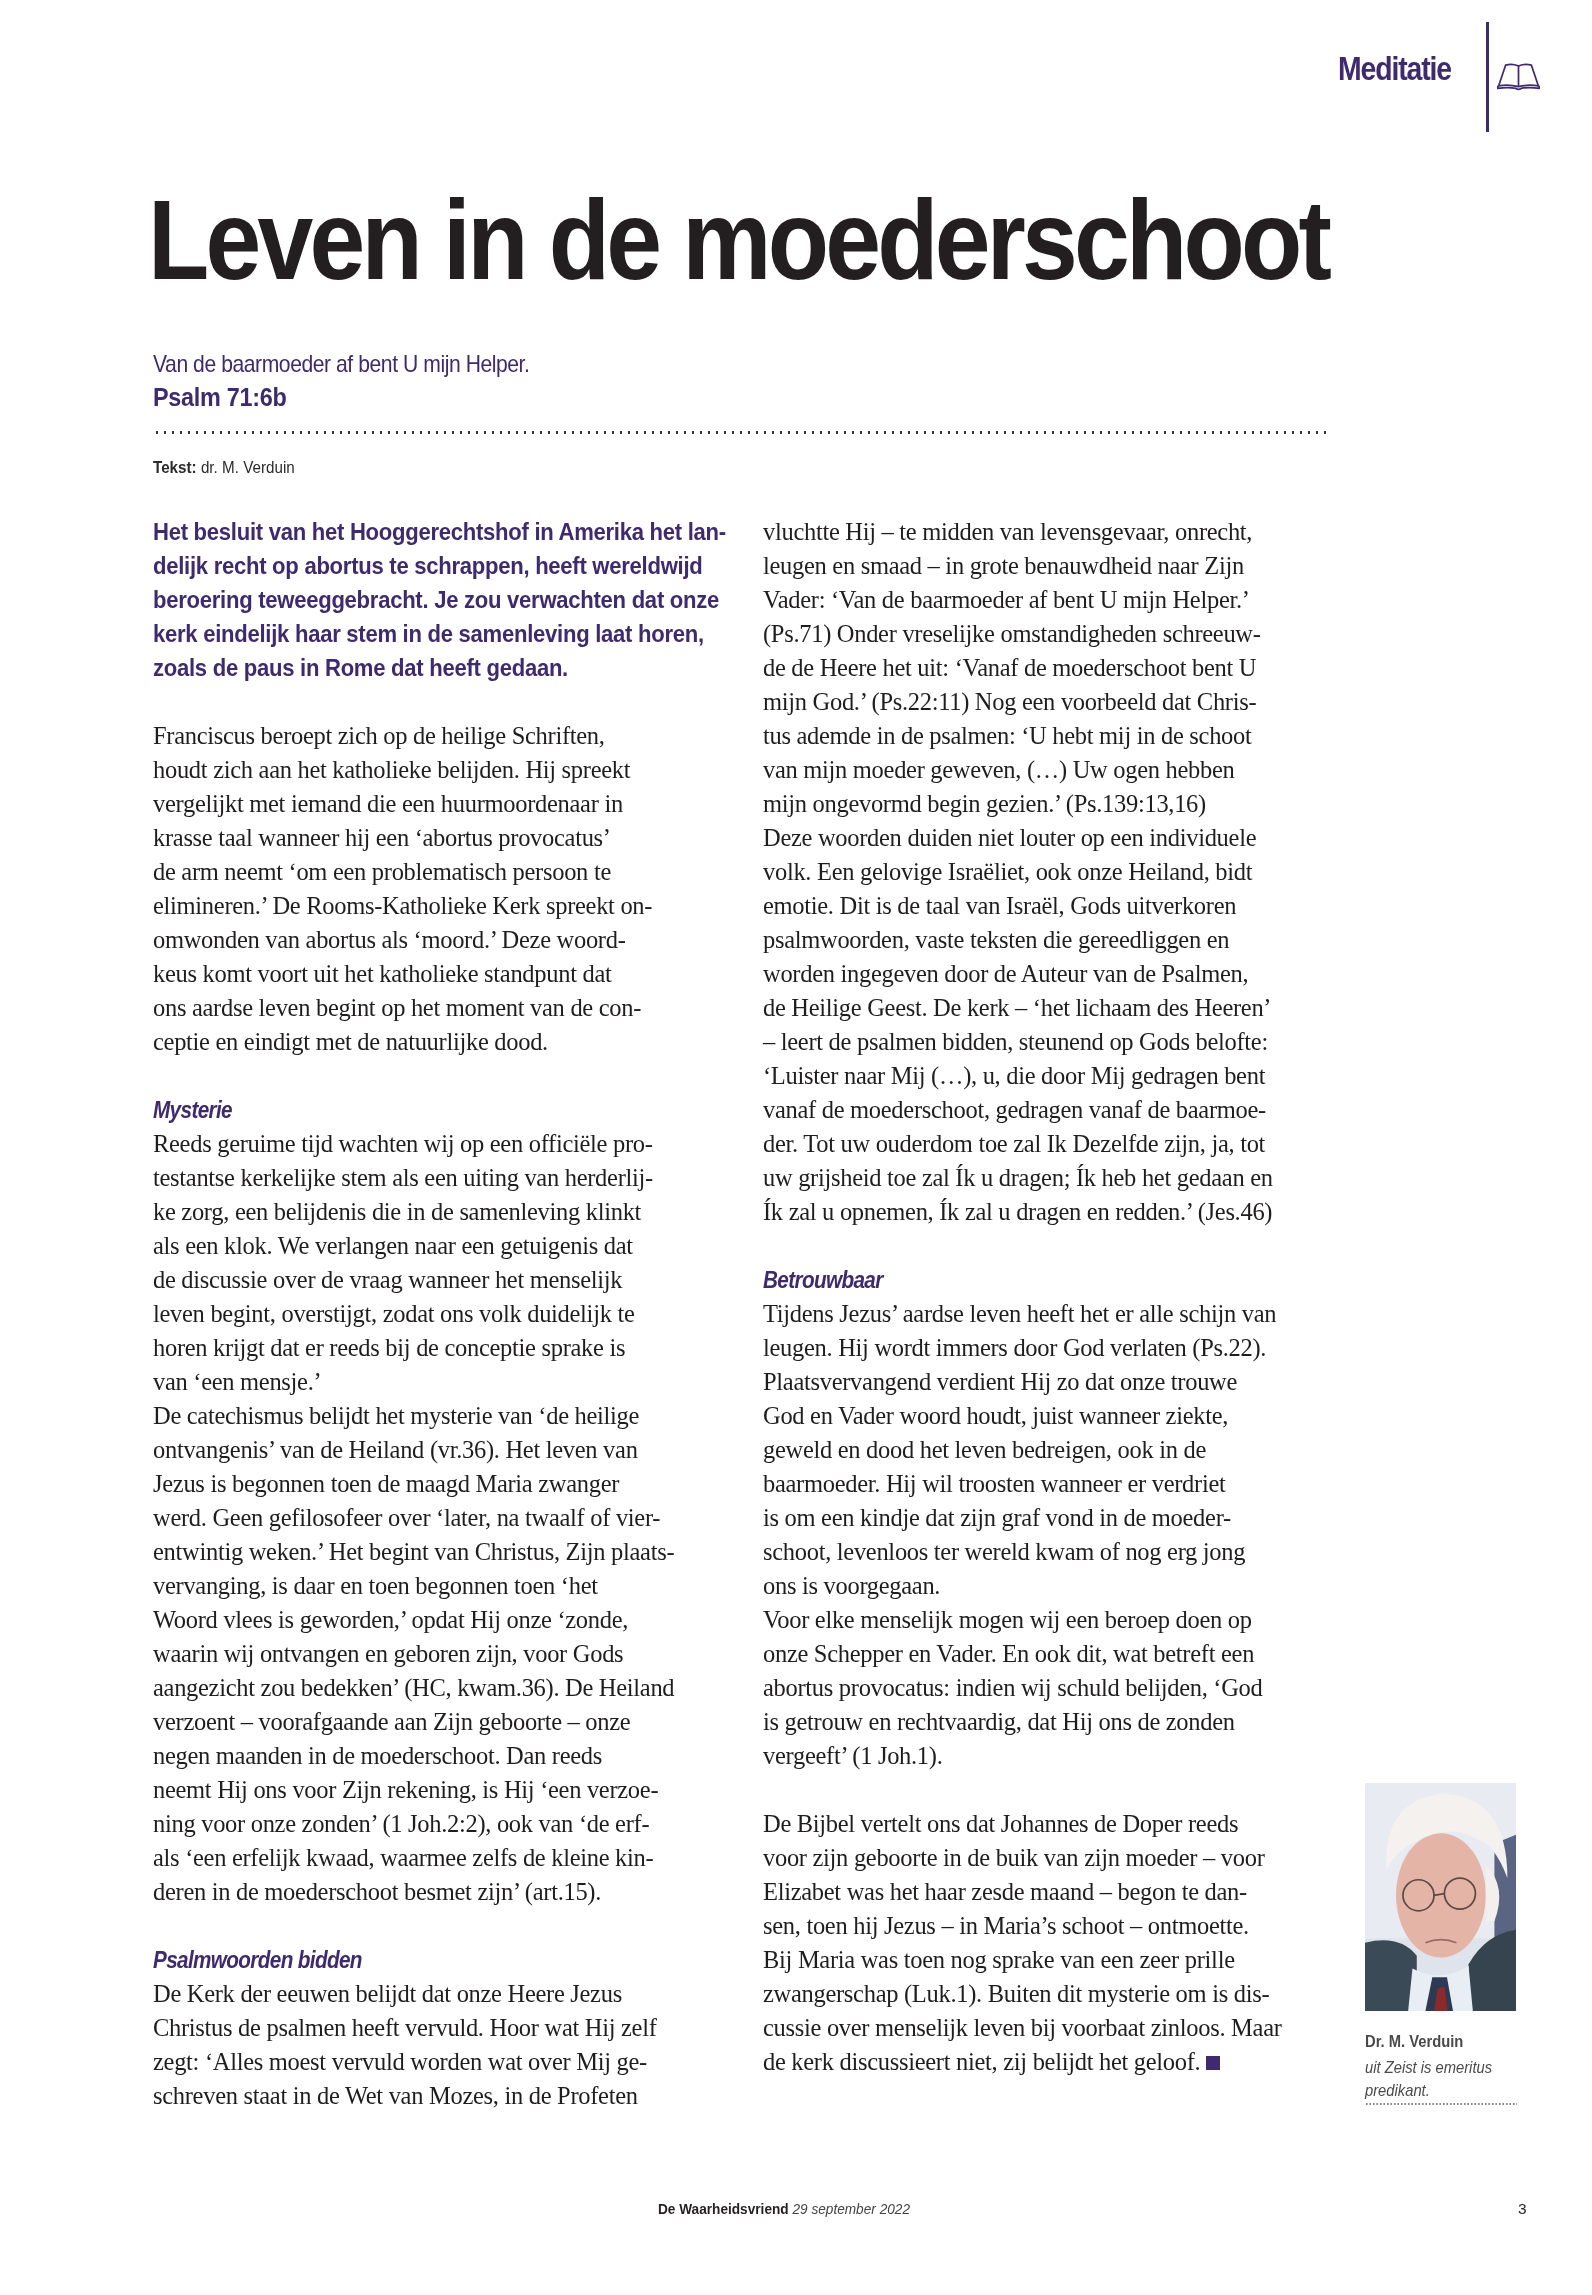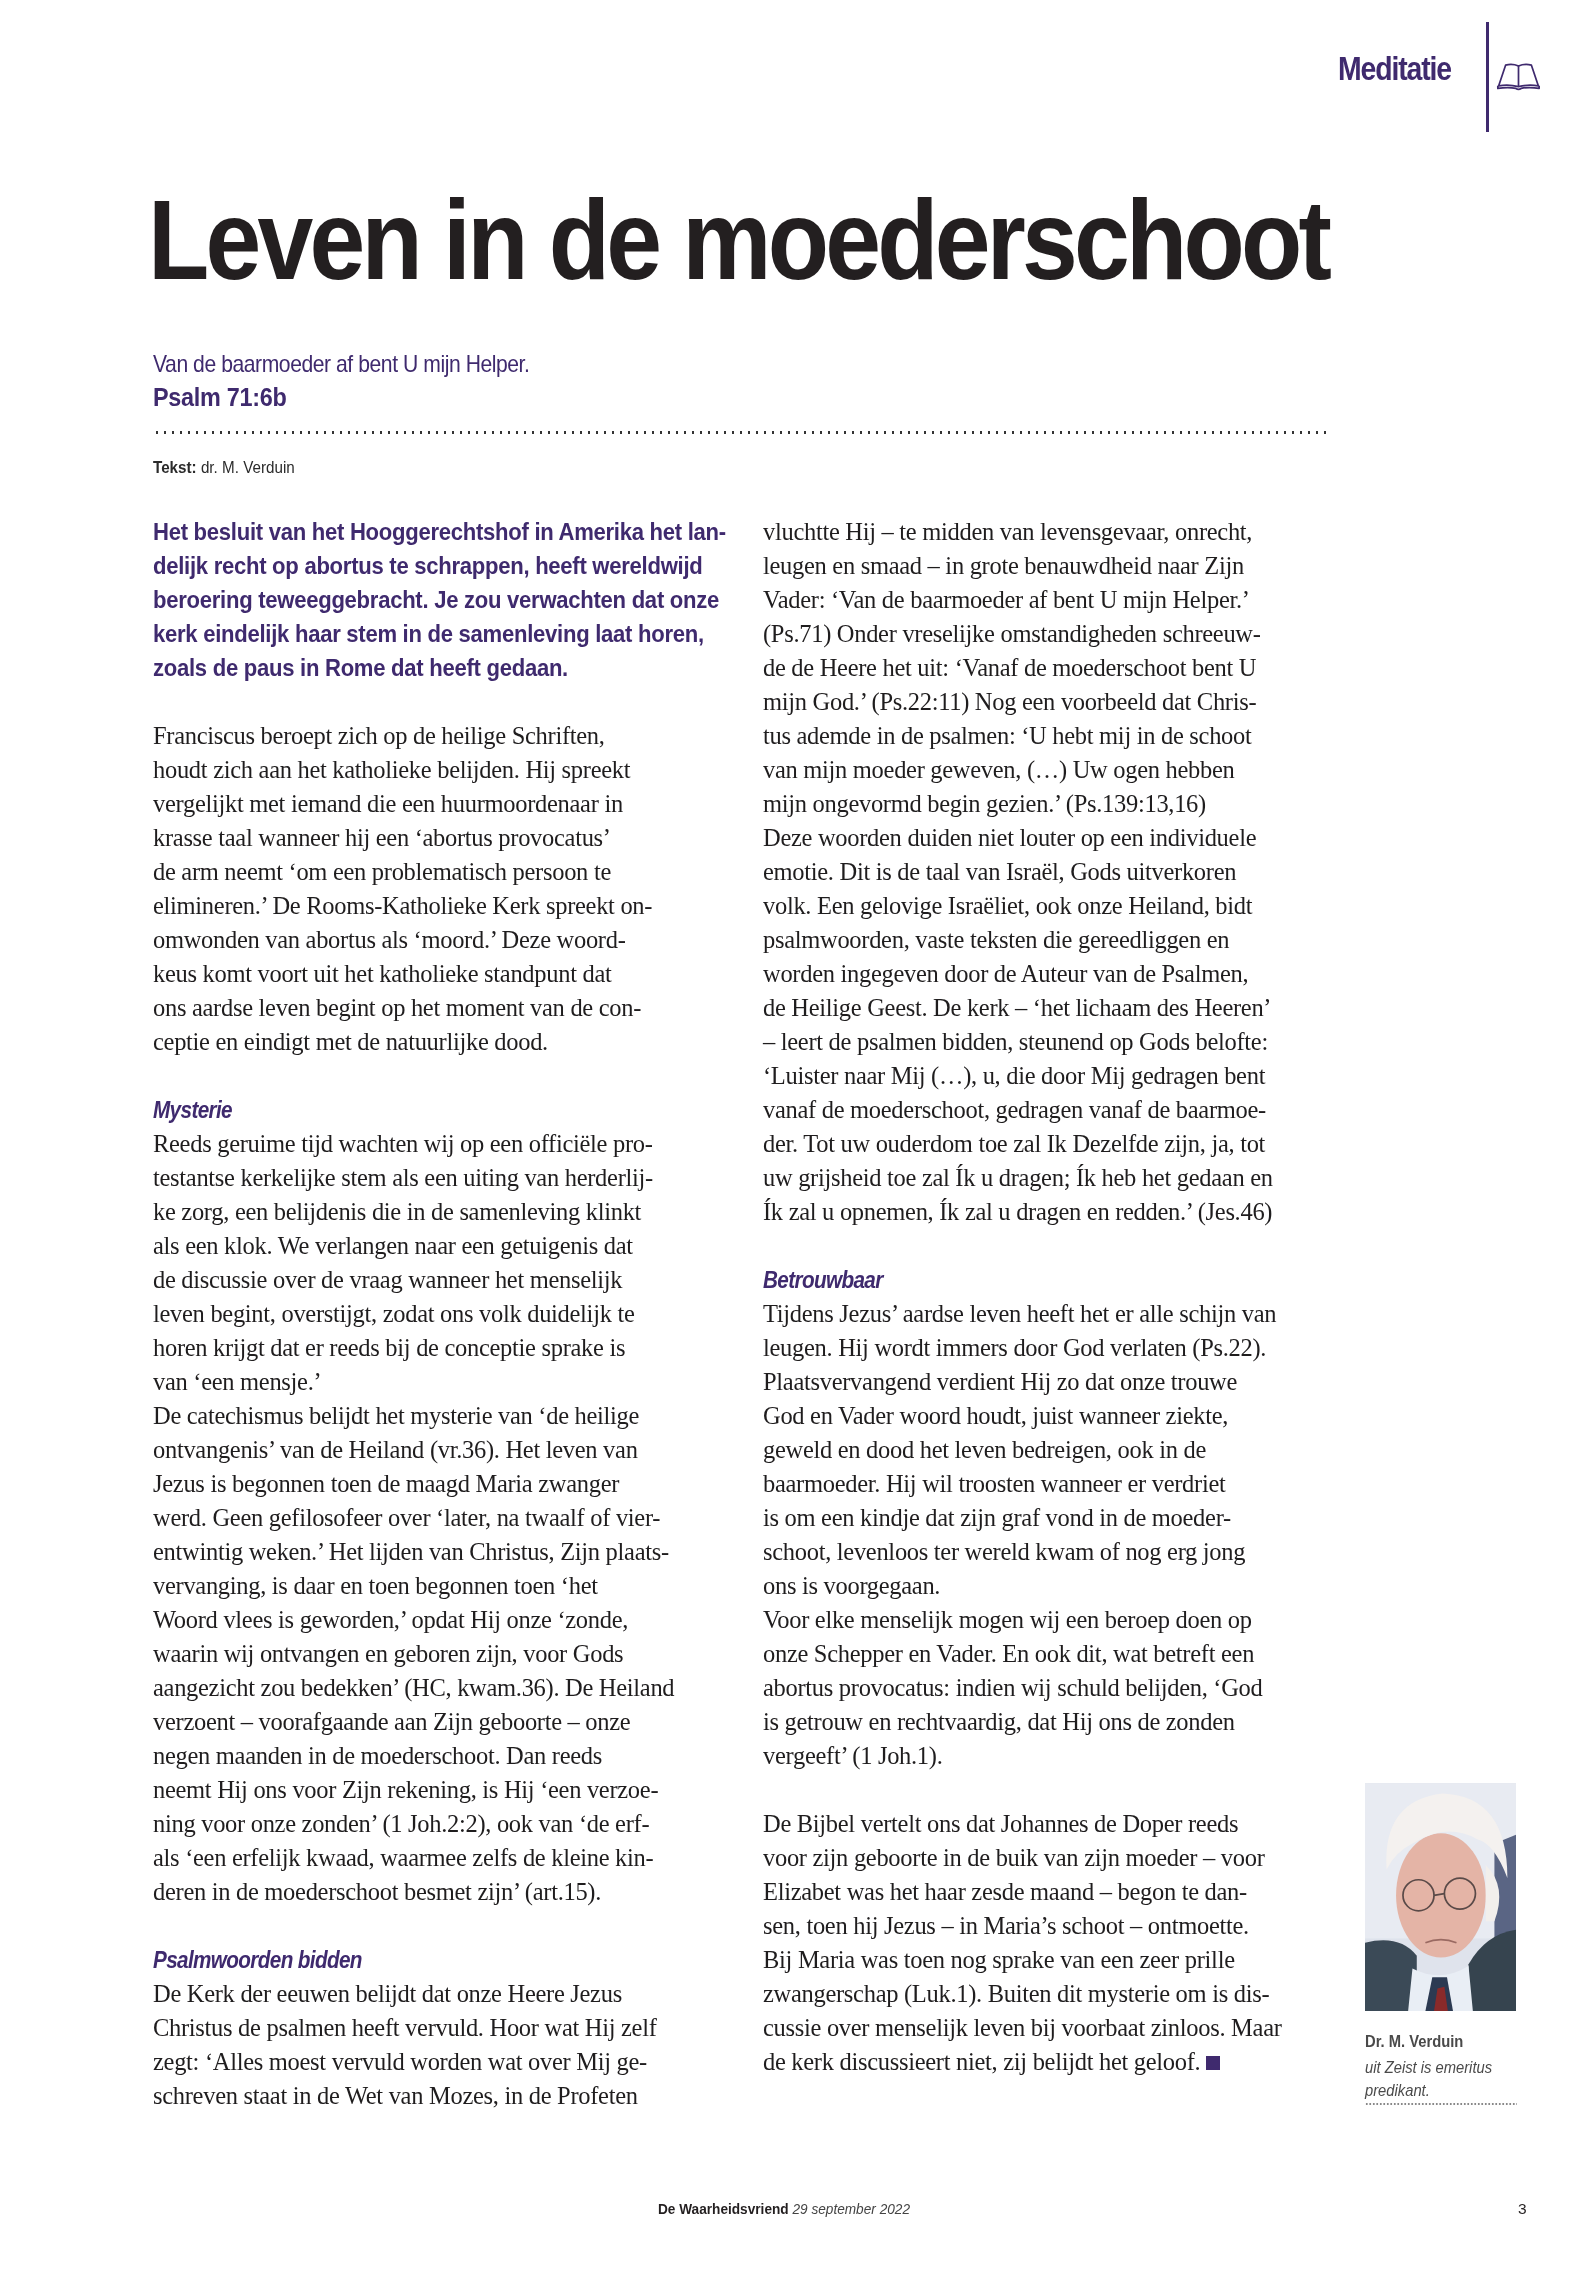--- a/index.html
+++ b/index.html
@@ -151,21 +151,21 @@
     <span class="line">ke zorg, een belijdenis die in de samenleving klinkt</span>
     <span class="line">als een klok. We verlangen naar een getuigenis dat</span>
     <span class="line">de discussie over de vraag wanneer het menselijk</span>
     <span class="line">leven begint, overstijgt, zodat ons volk duidelijk te</span>
     <span class="line">horen krijgt dat er reeds bij de conceptie sprake is</span>
     <span class="line">van ‘een mensje.’</span>
     <span class="line">De catechismus belijdt het mysterie van ‘de heilige</span>
     <span class="line">ontvangenis’ van de Heiland (vr.36). Het leven van</span>
     <span class="line">Jezus is begonnen toen de maagd Maria zwanger</span>
     <span class="line">werd. Geen gefilosofeer over ‘later, na twaalf of vier-</span>
-    <span class="line">entwintig weken.’ Het lijden van Christus, Zijn plaats-</span>
+    <span class="line">entwintig weken.’ Het begint van Christus, Zijn plaats-</span>
     <span class="line">vervanging, is daar en toen begonnen toen ‘het</span>
     <span class="line">Woord vlees is geworden,’ opdat Hij onze ‘zonde,</span>
     <span class="line">waarin wij ontvangen en geboren zijn, voor Gods</span>
     <span class="line">aangezicht zou bedekken’ (HC, kwam.36). De Heiland</span>
     <span class="line">verzoent – voorafgaande aan Zijn geboorte – onze</span>
     <span class="line">negen maanden in de moederschoot. Dan reeds</span>
     <span class="line">neemt Hij ons voor Zijn rekening, is Hij ‘een verzoe-</span>
     <span class="line">ning voor onze zonden’ (1 Joh.2:2), ook van ‘de erf-</span>
     <span class="line">als ‘een erfelijk kwaad, waarmee zelfs de kleine kin-</span>
     <span class="line">deren in de moederschoot besmet zijn’ (art.15).</span>
@@ -185,22 +185,22 @@
     <span class="line">vluchtte Hij – te midden van levensgevaar, onrecht,</span>
     <span class="line">leugen en smaad – in grote benauwdheid naar Zijn</span>
     <span class="line">Vader: ‘Van de baarmoeder af bent U mijn Helper.’</span>
     <span class="line">(Ps.71) Onder vreselijke omstandigheden schreeuw-</span>
     <span class="line">de de Heere het uit: ‘Vanaf de moederschoot bent U</span>
     <span class="line">mijn God.’ (Ps.22:11) Nog een voorbeeld dat Chris-</span>
     <span class="line">tus ademde in de psalmen: ‘U hebt mij in de schoot</span>
     <span class="line">van mijn moeder geweven, (…) Uw ogen hebben</span>
     <span class="line">mijn ongevormd begin gezien.’ (Ps.139:13,16)</span>
     <span class="line">Deze woorden duiden niet louter op een individuele</span>
+    <span class="line">volk. Een gelovige Israëliet, ook onze Heiland, bidt</span>
     <span class="line">emotie. Dit is de taal van Israël, Gods uitverkoren</span>
-    <span class="line">volk. Een gelovige Israëliet, ook onze Heiland, bidt</span>
     <span class="line">psalmwoorden, vaste teksten die gereedliggen en</span>
     <span class="line">worden ingegeven door de Auteur van de Psalmen,</span>
     <span class="line">de Heilige Geest. De kerk – ‘het lichaam des Heeren’</span>
     <span class="line">– leert de psalmen bidden, steunend op Gods belofte:</span>
     <span class="line">‘Luister naar Mij (…), u, die door Mij gedragen bent</span>
     <span class="line">vanaf de moederschoot, gedragen vanaf de baarmoe-</span>
     <span class="line">der. Tot uw ouderdom toe zal Ik Dezelfde zijn, ja, tot</span>
     <span class="line">uw grijsheid toe zal Ík u dragen; Ík heb het gedaan en</span>
     <span class="line">Ík zal u opnemen, Ík zal u dragen en redden.’ (Jes.46)</span>
   </div>

